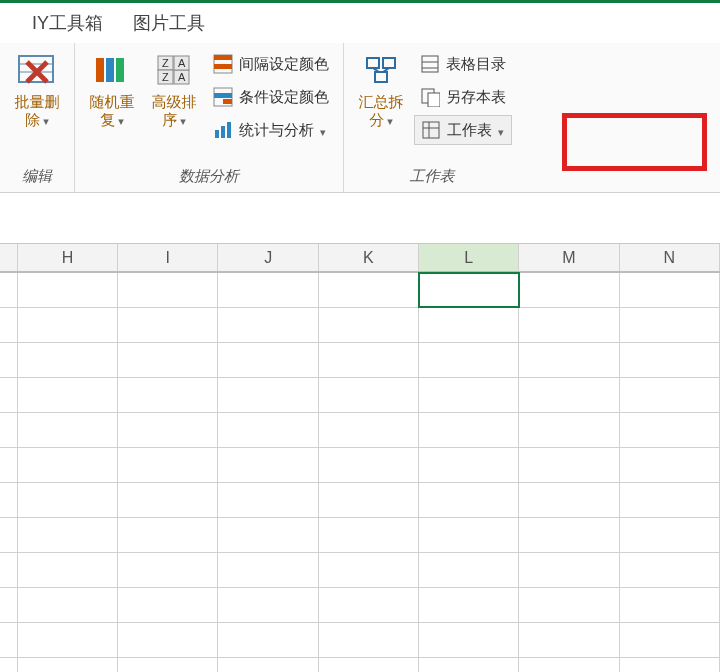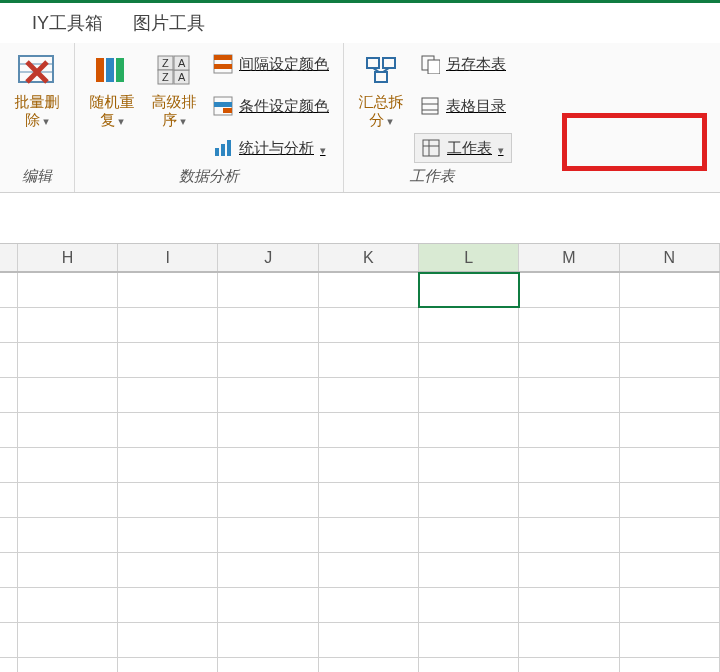--- a/index.html
+++ b/index.html
@@ -76,23 +76,22 @@
       white-space: nowrap;
     }
     .big-btn .lbl .caret::after {
       content: " \25BE";
       font-size: 11px;
       color: #666;
     }
     .vstack {
       display: flex;
       flex-direction: column;
-      gap: 12px;
+      gap: 3px;
       padding-top: 2px;
-      text-decoration: underline;
     }
     .small-btn {
       display: flex;
       align-items: center;
       gap: 6px;
       font-size: 15px;
       color: #333;
       height: 30px;
       padding: 0 6px;
       cursor: pointer;
@@ -260,35 +259,35 @@
                 <line x1="28" y1="16" x2="22" y2="20" stroke="#2e6da4" stroke-width="2"></line>
               </svg>
         </div>
         <div class="lbl"><span style="white-space:pre-line">汇总拆
 分</span><span class="caret"></span></div>
       </div>
       <div class="vstack">
         <div class="small-btn">
           <span class="sicon">
                 <svg width="20" height="20">
-                  <rect x="2" y="2" width="12" height="14" fill="none" stroke="#555"></rect>
-                  <rect x="8" y="6" width="12" height="14" fill="#fff" stroke="#555"></rect>
-                </svg>
-              </span>
-          <span>另存本表</span>
-        </div>
-        <div class="small-btn">
-          <span class="sicon">
-                <svg width="20" height="20">
                   <rect x="2" y="2" width="16" height="16" fill="none" stroke="#555"></rect>
                   <line x1="2" y1="8" x2="18" y2="8" stroke="#555"></line>
                   <line x1="2" y1="14" x2="18" y2="14" stroke="#555"></line>
                 </svg>
               </span>
           <span>表格目录</span>
+        </div>
+        <div class="small-btn">
+          <span class="sicon">
+                <svg width="20" height="20">
+                  <rect x="2" y="2" width="12" height="14" fill="none" stroke="#555"></rect>
+                  <rect x="8" y="6" width="12" height="14" fill="#fff" stroke="#555"></rect>
+                </svg>
+              </span>
+          <span>另存本表</span>
         </div>
         <div class="small-btn" style="background:#f0f0f0;border:1px solid #ccc">
           <span class="sicon">
                 <svg width="20" height="20">
                   <rect x="2" y="2" width="16" height="16" fill="none" stroke="#555"></rect>
                   <line x1="8" y1="2" x2="8" y2="18" stroke="#555"></line>
                   <line x1="2" y1="8" x2="18" y2="8" stroke="#555"></line>
                 </svg>
               </span>
           <span>工作表</span>

